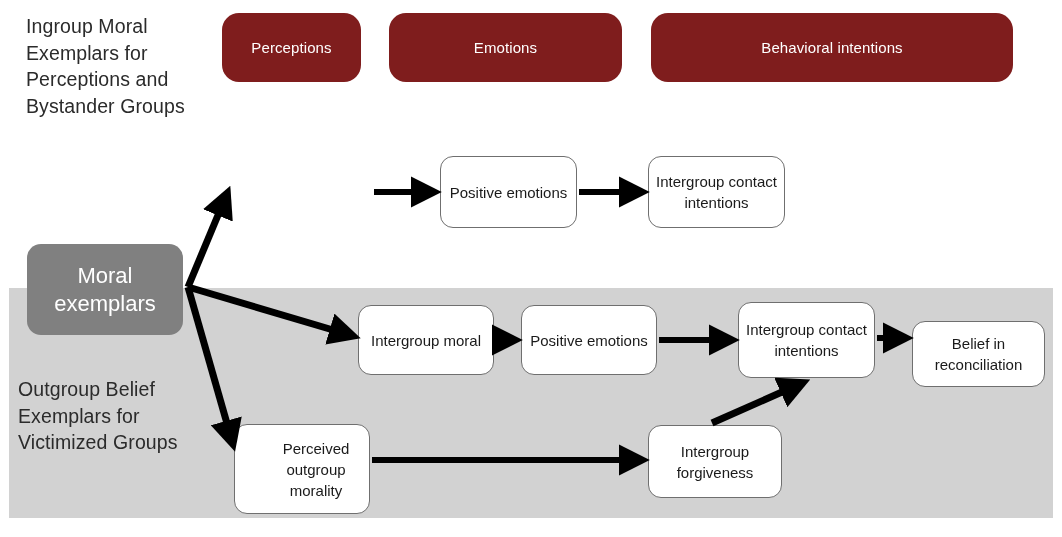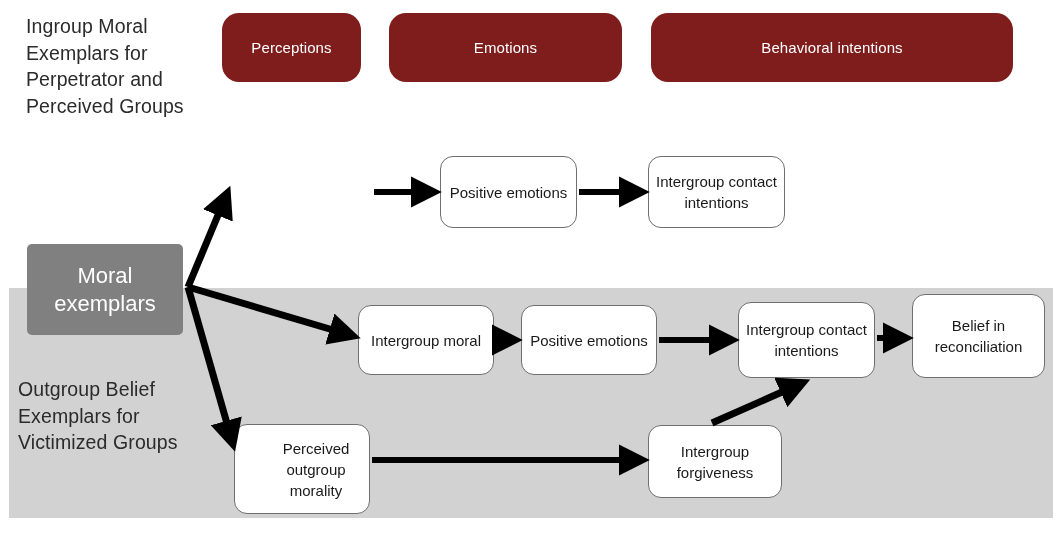--- a/index.html
+++ b/index.html
@@ -55,21 +55,21 @@
   #bar-behavioral  { left: 651px; top: 13px; width: 362px; height: 69px; }
 
   
   .source-node {
     position: absolute;
     left: 27px;
     top: 244px;
     width: 156px;
     height: 91px;
     background: #808080;
-    border-radius: 5px;
+    border-radius: 14px;
     color: #ffffff;
     font-size: 22px;
     line-height: 28px;
     display: flex;
     align-items: center;
     justify-content: center;
     text-align: center;
   }
 
   
@@ -89,21 +89,21 @@
     padding: 2px 4px;
   }
   
   #node-sense      { left: 233px; top: 156px; width: 139px; height: 72px; }
   #node-pos-emo-1  { left: 440px; top: 156px; width: 137px; height: 72px; }
   #node-contact-1  { left: 648px; top: 156px; width: 137px; height: 72px; }
   
   #node-trust      { left: 358px; top: 305px; width: 136px; height: 70px; }
   #node-pos-emo-2  { left: 521px; top: 305px; width: 136px; height: 70px; }
   #node-contact-2  { left: 738px; top: 302px; width: 137px; height: 76px; }
-  #node-belief     { left: 912px; top: 294px; width: 133px; height: 84px; }
+  #node-belief     { left: 912px; top: 321px; width: 133px; height: 66px; }
   
   #node-perceived  { left: 234px; top: 424px; width: 136px; height: 90px; padding-left: 32px; }
   #node-forgive    { left: 648px; top: 425px; width: 134px; height: 73px; }
 
   
   #arrows {
     position: absolute;
     left: 0;
     top: 0;
     width: 1062px;
@@ -111,21 +111,21 @@
     pointer-events: none;
   }
 </style>
 </head>
 <body>
 
 <div id="figure">
 
   <div class="shaded-band"></div>
 
-  <div class="side-label" id="label-ingroup">Ingroup Moral Exemplars for Perpetrator and Perceived Groups</div>
+  <div class="side-label" id="label-ingroup">Ingroup Moral Exemplars for Perceptions and Bystander Groups</div>
   <div class="side-label" id="label-outgroup">Outgroup Belief Exemplars for Victimized Groups</div>
 
   <div class="header-bar" id="bar-perceptions">Perceptions</div>
   <div class="header-bar" id="bar-emotions">Emotions</div>
   <div class="header-bar" id="bar-behavioral">Behavioral intentions</div>
 
   <div class="source-node">Moral exemplars</div>
 
   <div class="node" id="node-pos-emo-1">Positive emotions</div>
   <div class="node" id="node-contact-1">Intergroup contact intentions</div>

